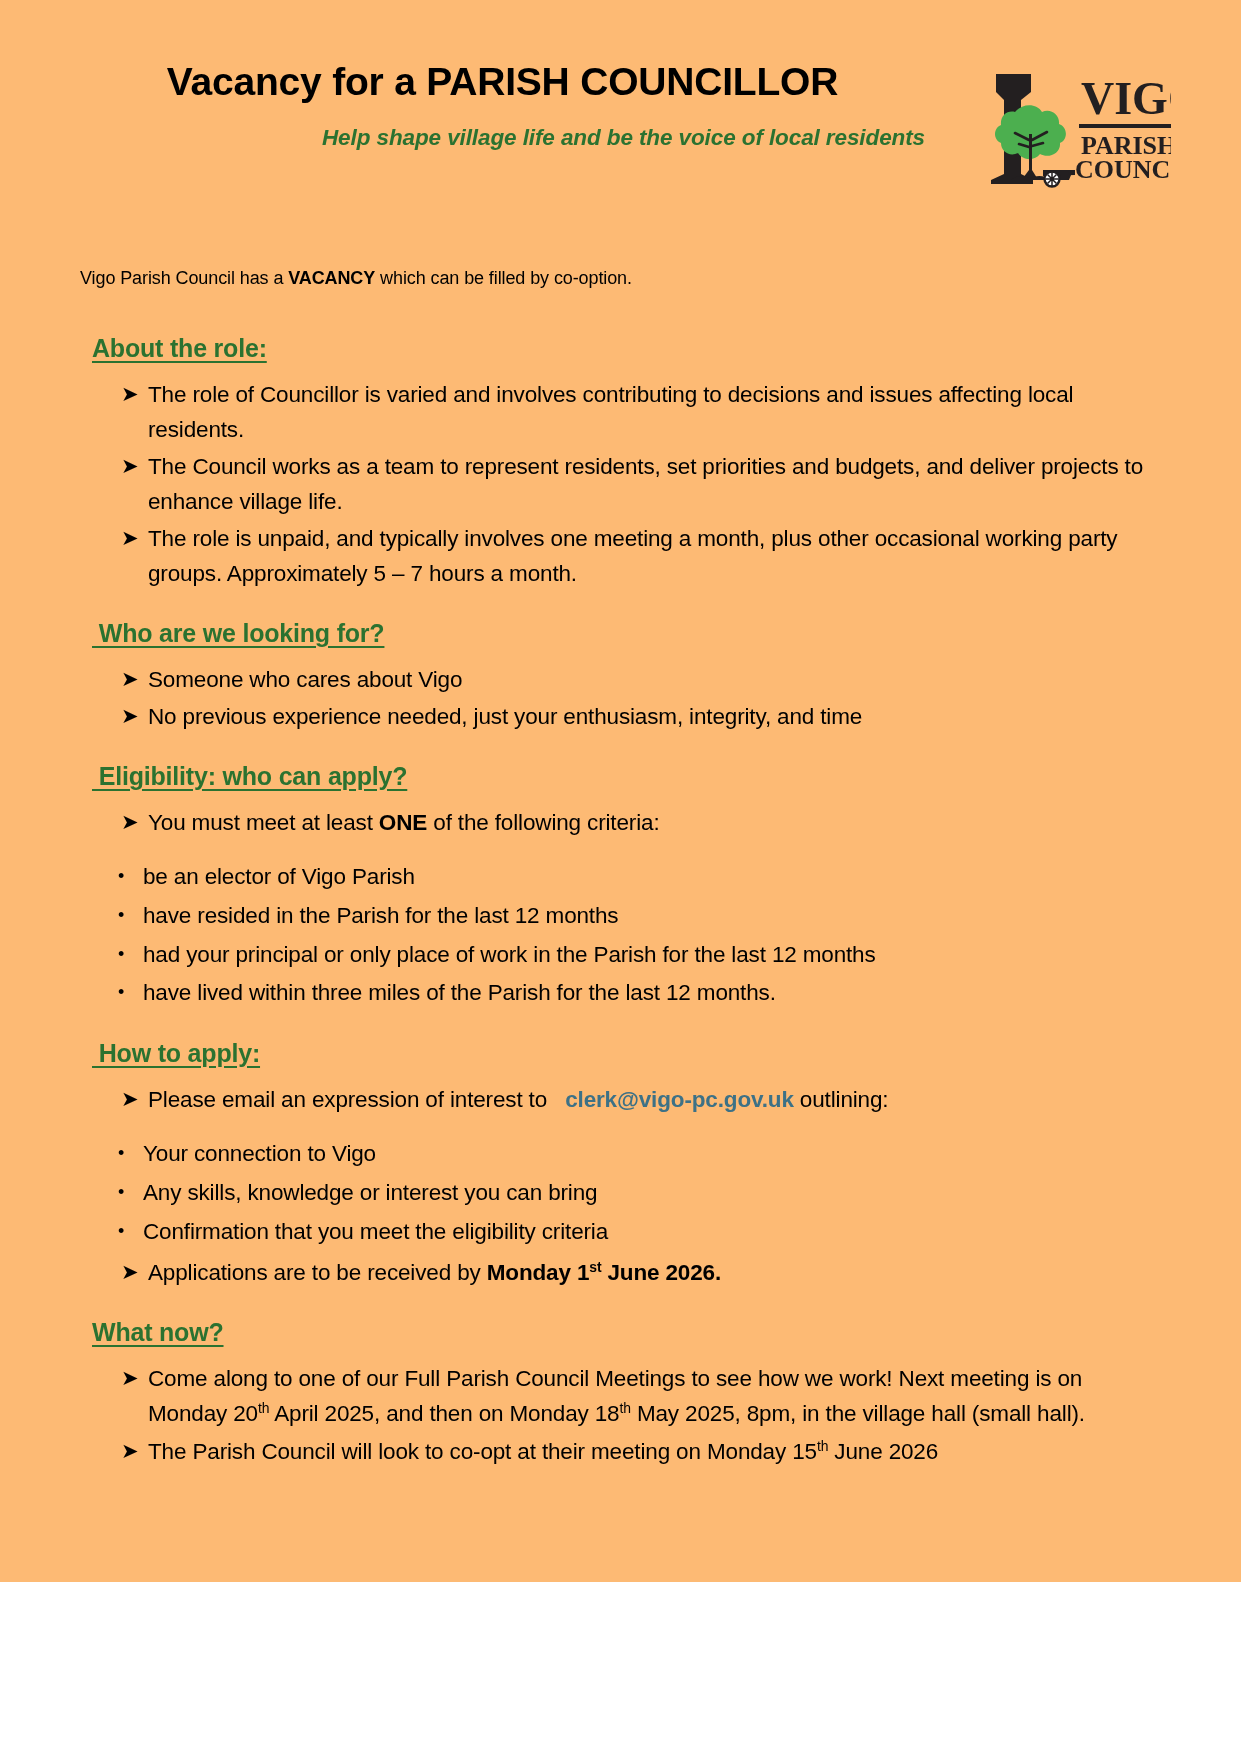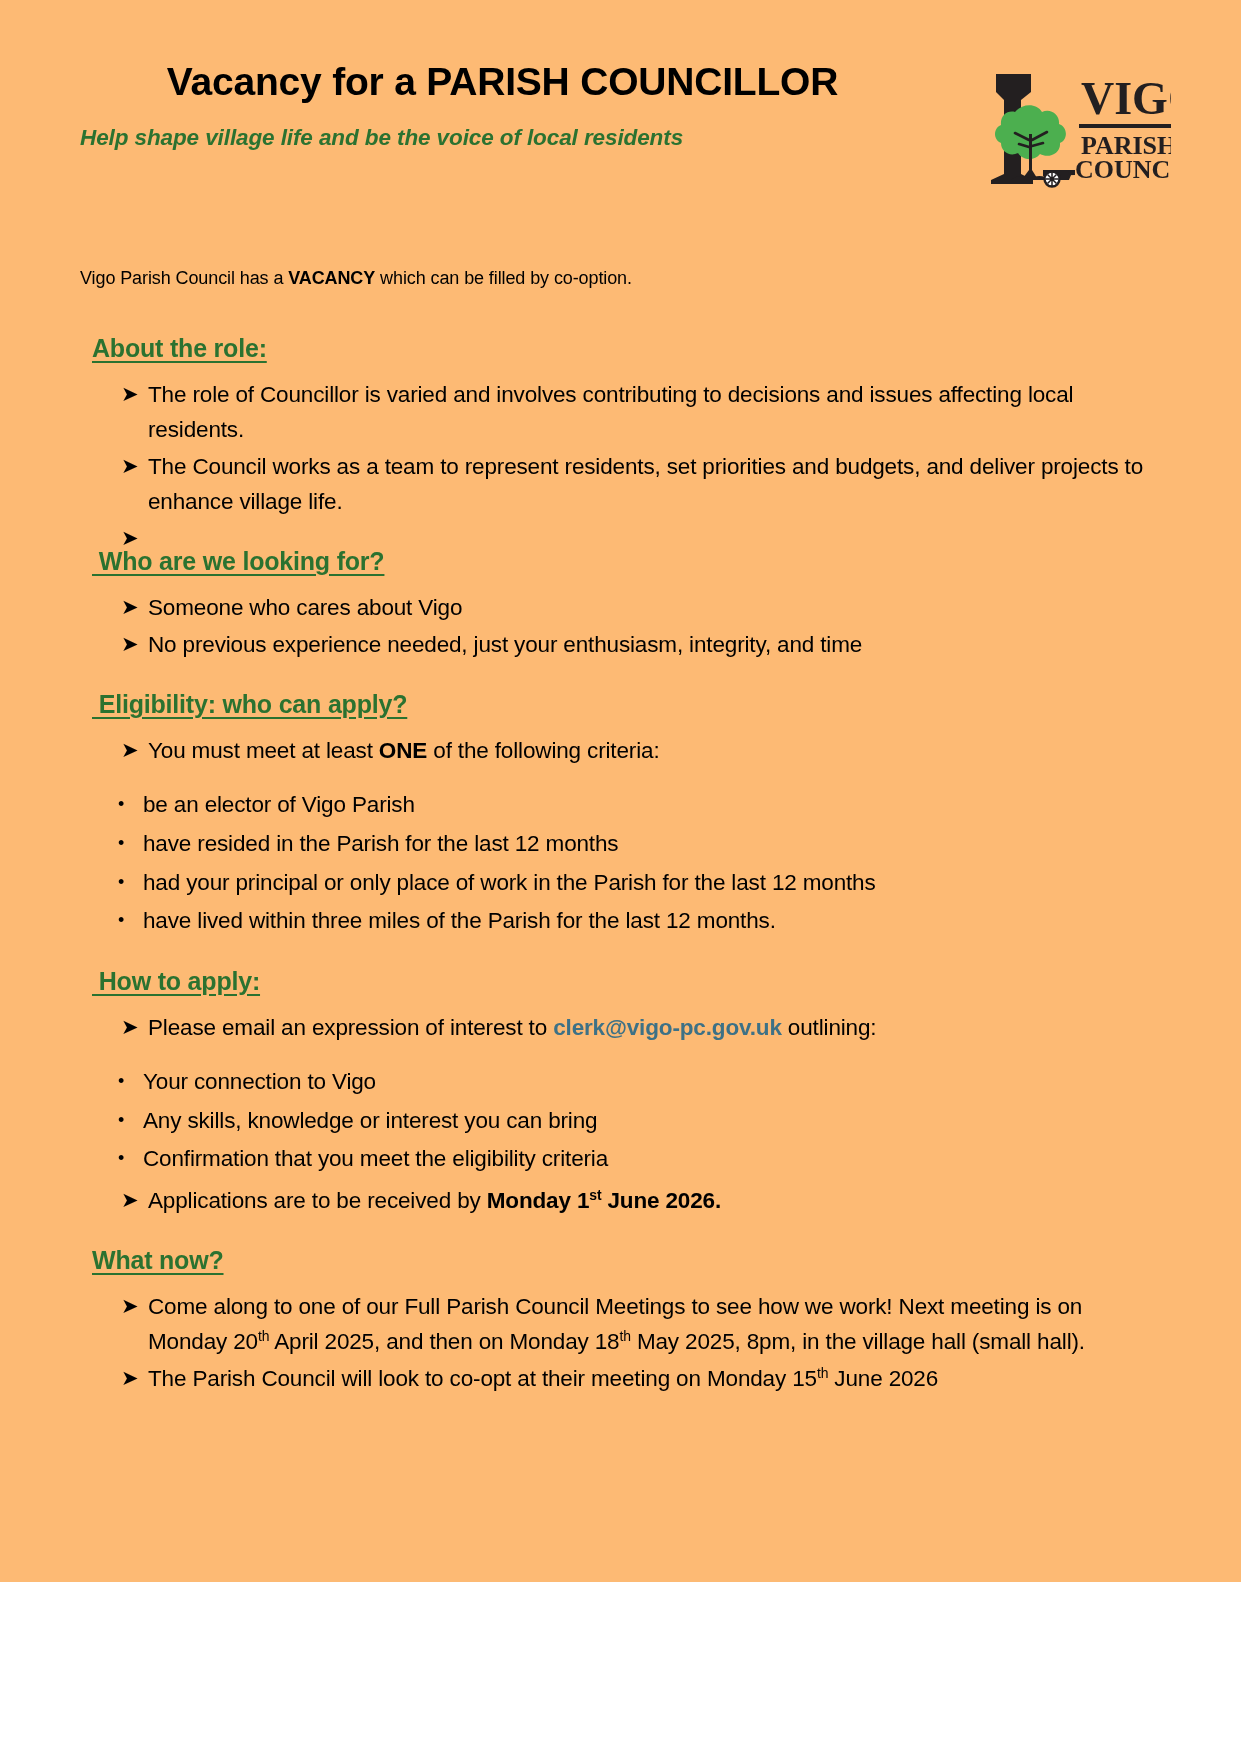--- a/index.html
+++ b/index.html
@@ -37,21 +37,21 @@
     text-align: center;
     margin: 14px 0 0 0;
     color: #000;
     white-space: nowrap;
   }
   .doc-subtitle {
     font-size: 22.5px;
     font-weight: bold;
     font-style: italic;
     color: #2b7230;
-    text-align: left;
+    text-align: right;
     margin-top: 20px;
     letter-spacing: -0.1px;
     white-space: nowrap;
   }
 
   
   .logo {
     position: absolute;
     top: 10px;
     right: -6px;
@@ -119,20 +119,21 @@
     top: 0;
     font-size: 18px;
     line-height: 2.1;
   }
   ul.dot > li > .marker::before { content: "\2022"; }
 
   b, .bold { font-weight: bold; }
   .email {
     color: #3d7186;
     font-weight: bold;
+    margin-left: 12px;
   }
   sup { font-size: 0.62em; vertical-align: super; line-height: 0; }
 </style>
 </head>
 <body>
 
 <div class="page">
 
   <div class="header">
     <div class="header-text">
@@ -182,20 +183,21 @@
     <li>
       <span class="marker">➤</span>
       <span>The role of Councillor is varied and involves contributing to decisions and issues affecting local residents.</span>
     </li>
     <li>
       <span class="marker">➤</span>
       <span>The Council works as a team to represent residents, set priorities and budgets, and deliver projects to enhance village life.</span>
     </li>
     <li>
       <span class="marker">➤</span>
+      <span>The role is unpaid, and typically involves one meeting a month, plus other occasional working party groups.  Approximately 5 – 7 hours a month.</span>
     </li>
   </ul>
 
   <div class="section-wrap">
     <h2 class="section"> Who are we looking for?</h2>
   </div>
   <ul class="arrow">
     <li>
       <span class="marker">➤</span>
       <span>Someone who cares about Vigo</span>

